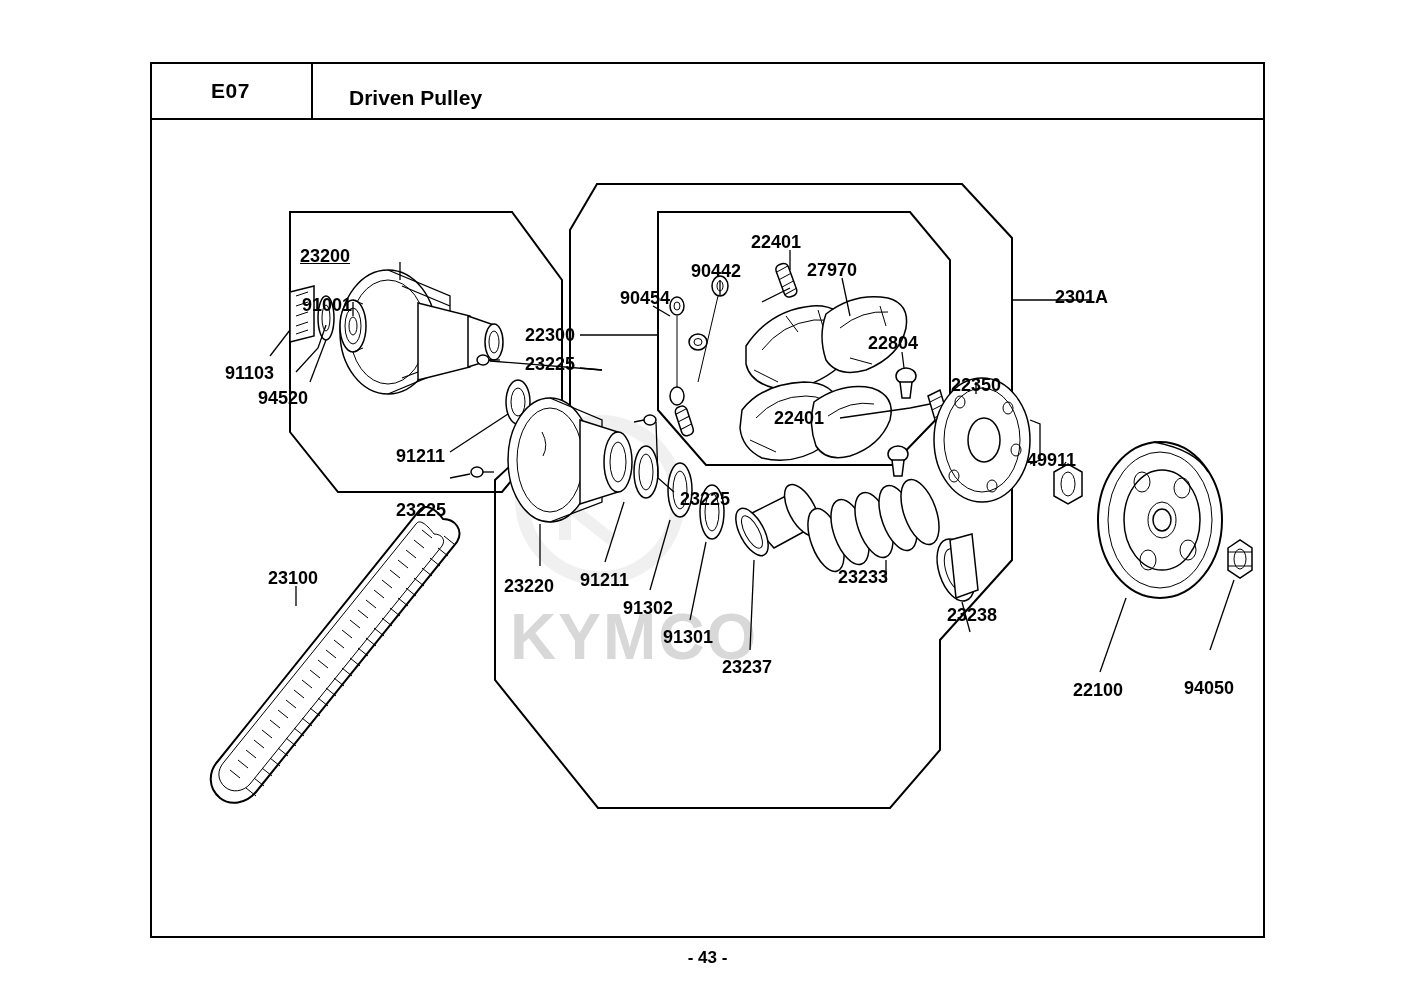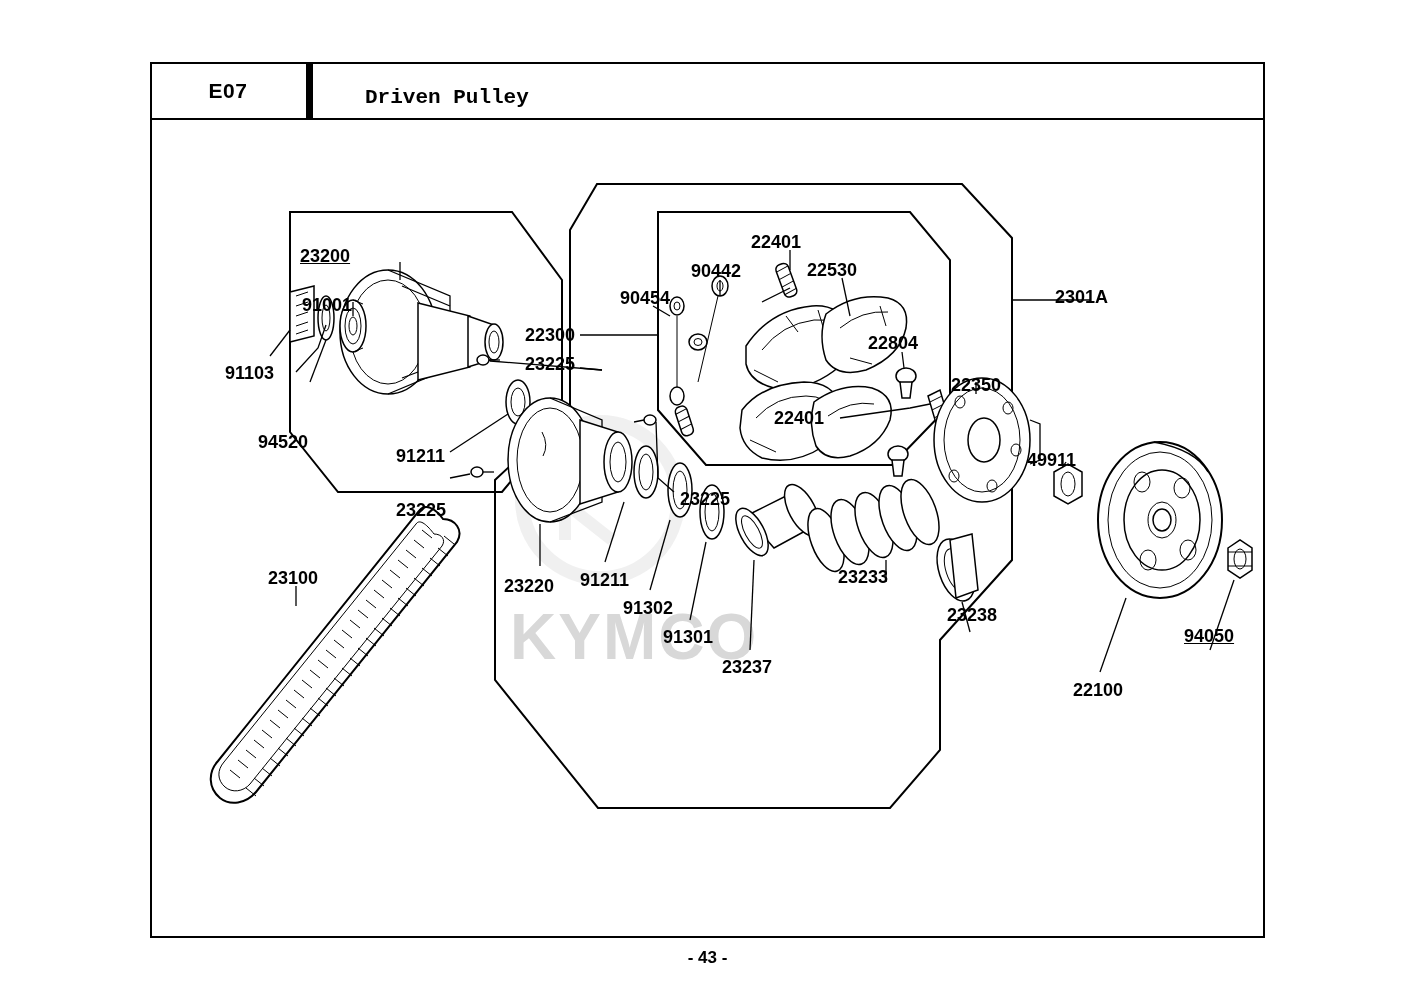--- a/index.html
+++ b/index.html
@@ -41,39 +41,38 @@
     height: 58px;
     box-sizing: border-box;
     border-bottom: 2px solid #000;
   }
   .code-cell {
     position: absolute;
     left: 0; top: 0;
     width: 163px;
     height: 58px;
     box-sizing: border-box;
-    border-right: 7px solid #000000;
+    border-right: 2px solid #000000;
     display: flex;
     align-items: center;
     justify-content: center;
   }
   .code-cell span {
     font-size: 21px;
     font-weight: bold;
     letter-spacing: 0.5px;
   }
   .title-cell {
     position: absolute;
     left: 163px;
     top: 0;
     height: 71px;
     display: flex;
     align-items: center;
-    padding-left: 52px;
-    font-family: Liberation Mono, monospace;
+    padding-left: 36px;
   }
   .title-cell span {
     font-size: 21px;
     font-weight: bold;
   }
   .footer {
     position: absolute;
     left: 0;
     top: 948px;
     width: 1415px;
@@ -417,42 +416,42 @@
 
         <path d="M1060 530 L1084 460"></path>
 
         <path d="M146 466 L146 486"></path>
       </g>
     </svg>
 
     <div class="lbl" style="left:150px; top:126px;text-decoration:underline;">23200</div>
     <div class="lbl" style="left:144px; top:175px;margin-left:8px;">91001</div>
     <div class="lbl" style="left:75px; top:243px;">91103</div>
-    <div class="lbl" style="left:108px; top:268px;margin-top:44px;">94520</div>
+    <div class="lbl" style="left:108px; top:268px;">94520</div>
     <div class="lbl" style="left:246px; top:326px;">91211</div>
     <div class="lbl" style="left:246px; top:380px;">23225</div>
     <div class="lbl" style="left:375px; top:234px;">23225</div>
     <div class="lbl" style="left:375px; top:205px;">22300</div>
     <div class="lbl" style="left:470px; top:168px;">90454</div>
     <div class="lbl" style="left:541px; top:141px;">90442</div>
     <div class="lbl" style="left:601px; top:112px;">22401</div>
-    <div class="lbl" style="left:657px; top:140px;">22530</div>
+    <div class="lbl" style="left:657px; top:140px;">27970</div>
     <div class="lbl" style="left:718px; top:213px;">22804</div>
     <div class="lbl" style="left:791px; top:255px;margin-left:10px;">22350</div>
     <div class="lbl" style="left:624px; top:288px;">22401</div>
     <div class="lbl" style="left:905px; top:167px;text-align:right;">2301A</div>
     <div class="lbl" style="left:877px; top:330px;">49911</div>
     <div class="lbl" style="left:530px; top:369px;">23225</div>
     <div class="lbl" style="left:354px; top:456px;">23220</div>
     <div class="lbl" style="left:430px; top:450px;">91211</div>
     <div class="lbl" style="left:473px; top:478px;">91302</div>
     <div class="lbl" style="left:513px; top:507px;">91301</div>
     <div class="lbl" style="left:572px; top:537px;">23237</div>
     <div class="lbl" style="left:688px; top:447px;">23233</div>
     <div class="lbl" style="left:797px; top:485px;">23238</div>
     <div class="lbl" style="left:923px; top:560px;">22100</div>
-    <div class="lbl" style="left:1034px; top:506px;text-decoration:underline;">94050</div>
+    <div class="lbl" style="left:1034px; top:558px;">94050</div>
     <div class="lbl" style="left:118px; top:448px;">23100</div>
 
   </div>
 
   <div class="footer">- 43 -</div>
 </div>
 
 </body></html>

